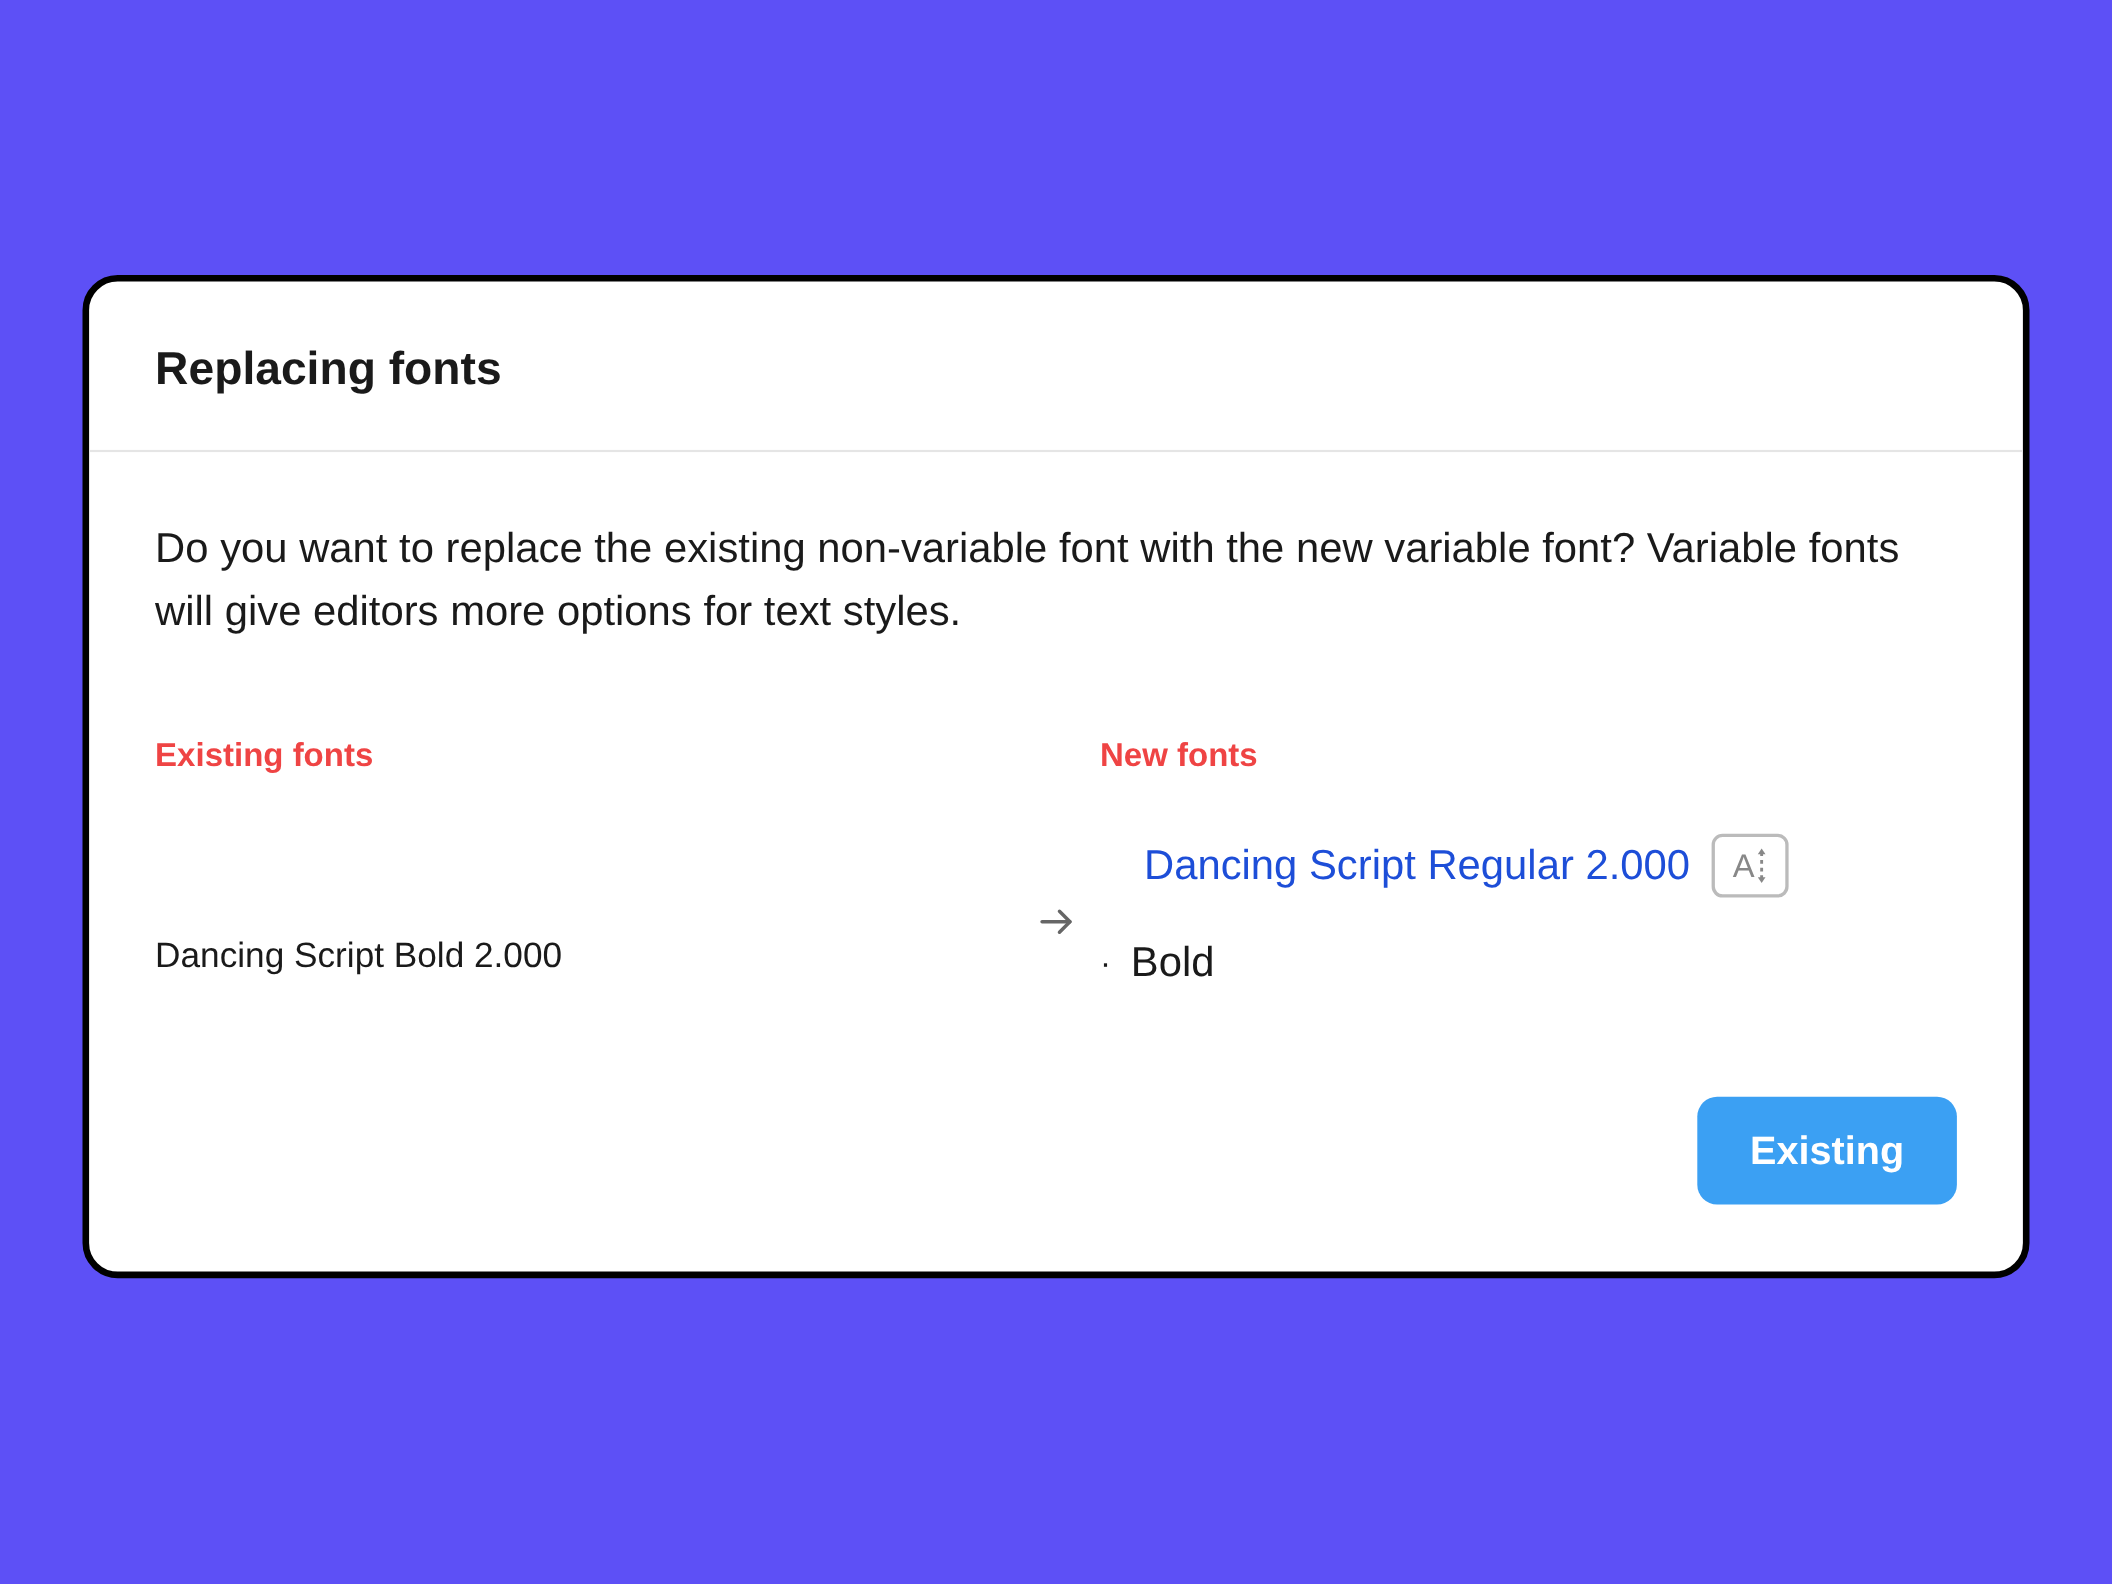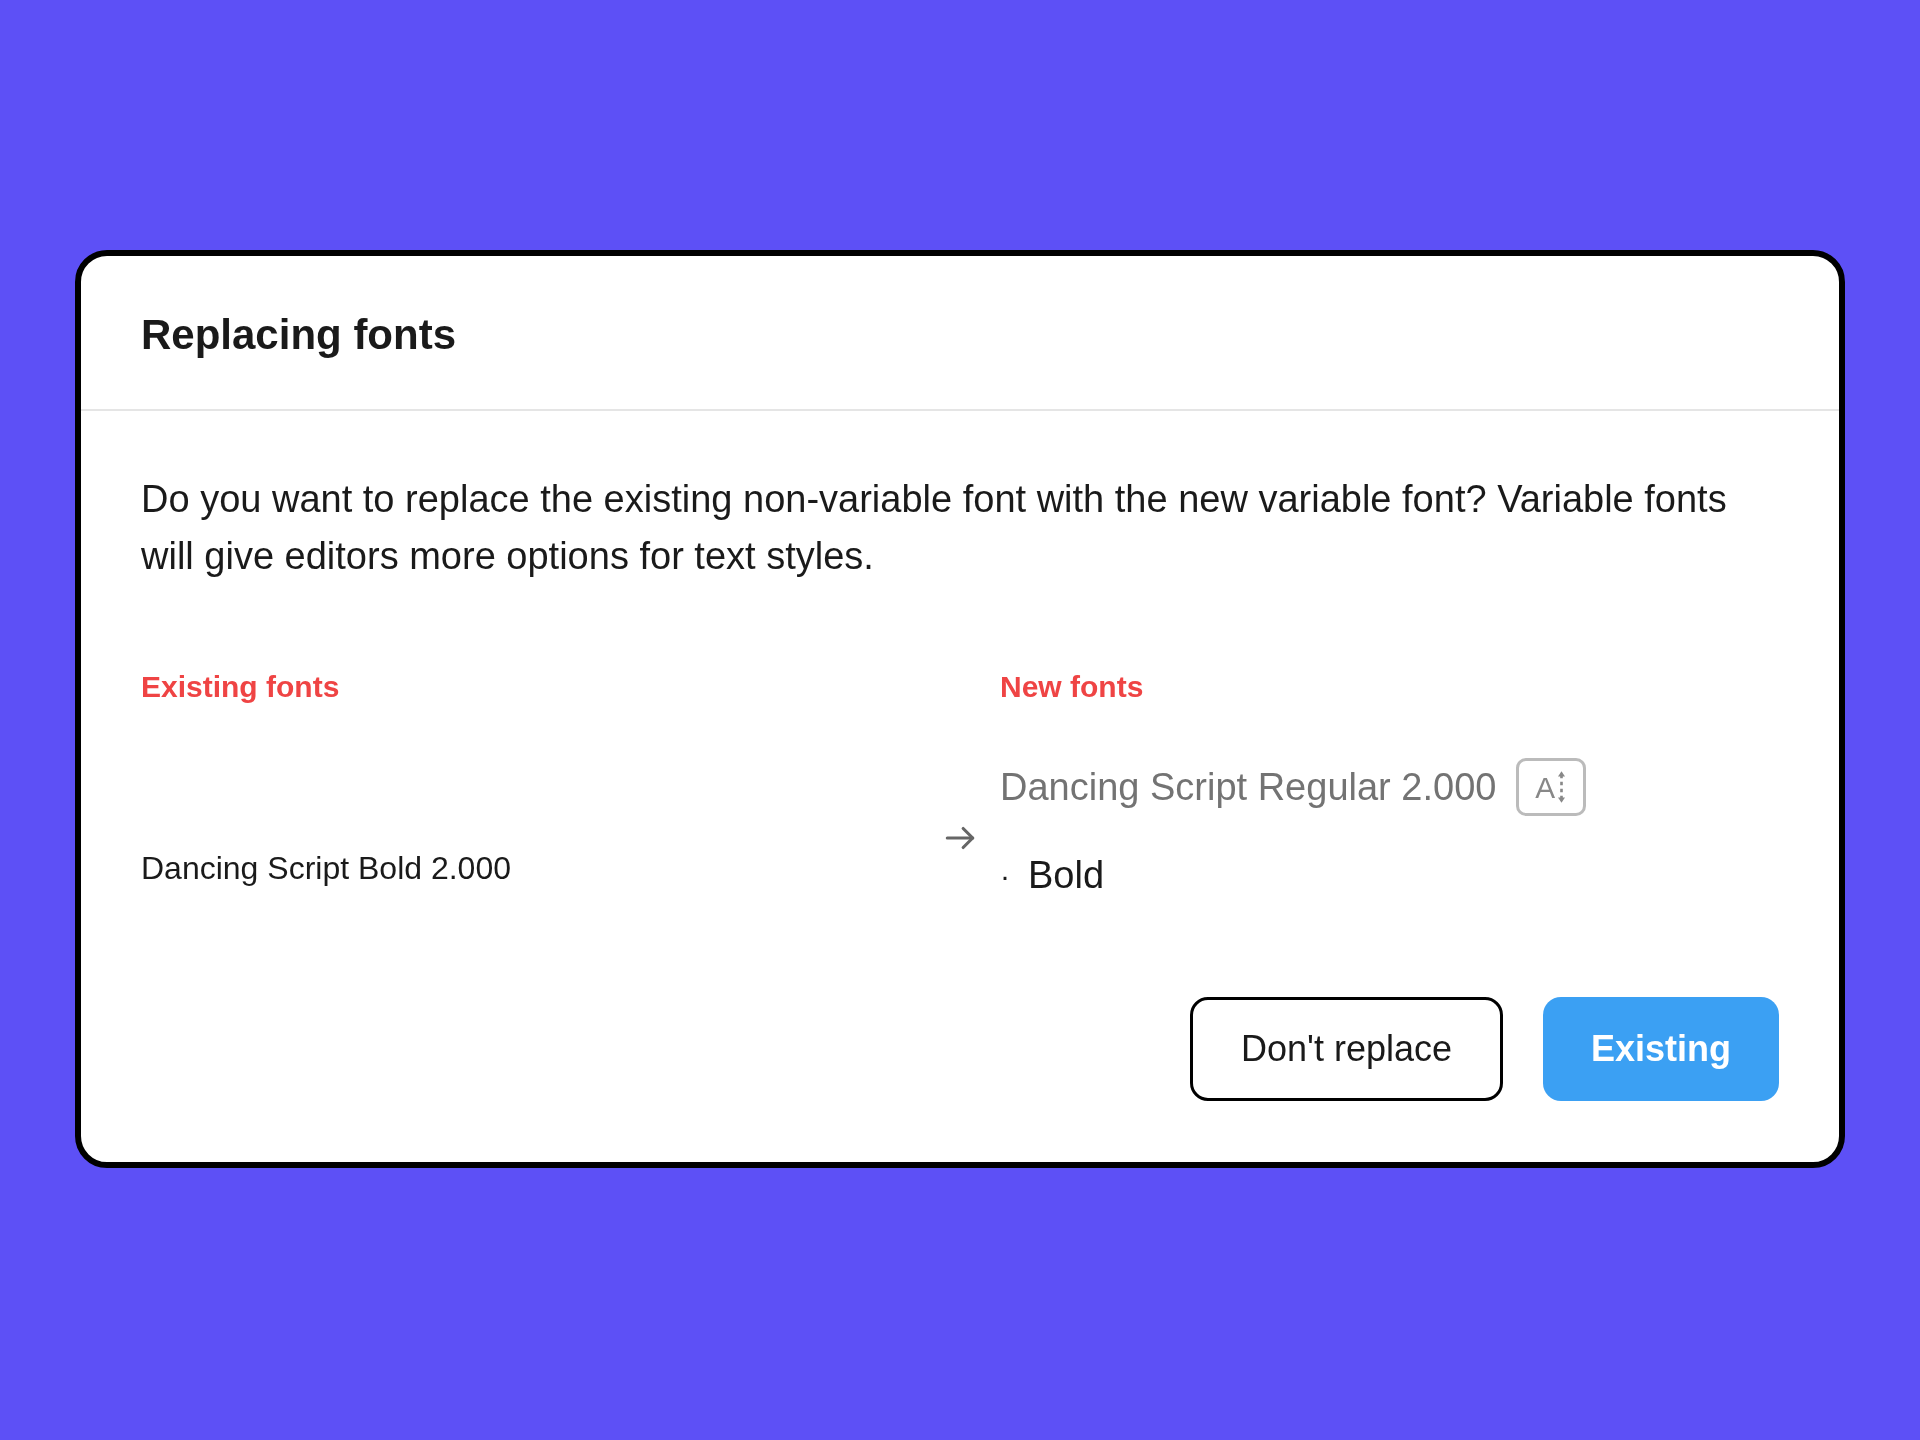--- a/index.html
+++ b/index.html
@@ -77,21 +77,22 @@
     
     .new-font-name-row {
       display: flex;
       align-items: center;
       gap: 20px;
       margin-bottom: 38px;
     }
     
     .font-name {
       font-size: 38px;
-      color: #737373;
+      color: #1d4ed8;
+      margin-left: 40px;
     }
     
     .variable-font-badge {
       display: inline-flex;
       align-items: center;
       justify-content: center;
       width: 70px;
       height: 58px;
       border: 3px solid #bbbbbb;
       border-radius: 10px;
@@ -204,17 +205,16 @@
           </span>
         </div>
         <div class="style-row">
           <span class="bullet">·</span>
           <span>Bold</span>
         </div>
       </div>
     </div>
 
     <div class="dialog-footer">
-      <button class="btn btn-secondary">Don't replace</button>
       <button class="btn btn-primary">Existing</button>
     </div>
   </div>
 </div>
 
 </body></html>

